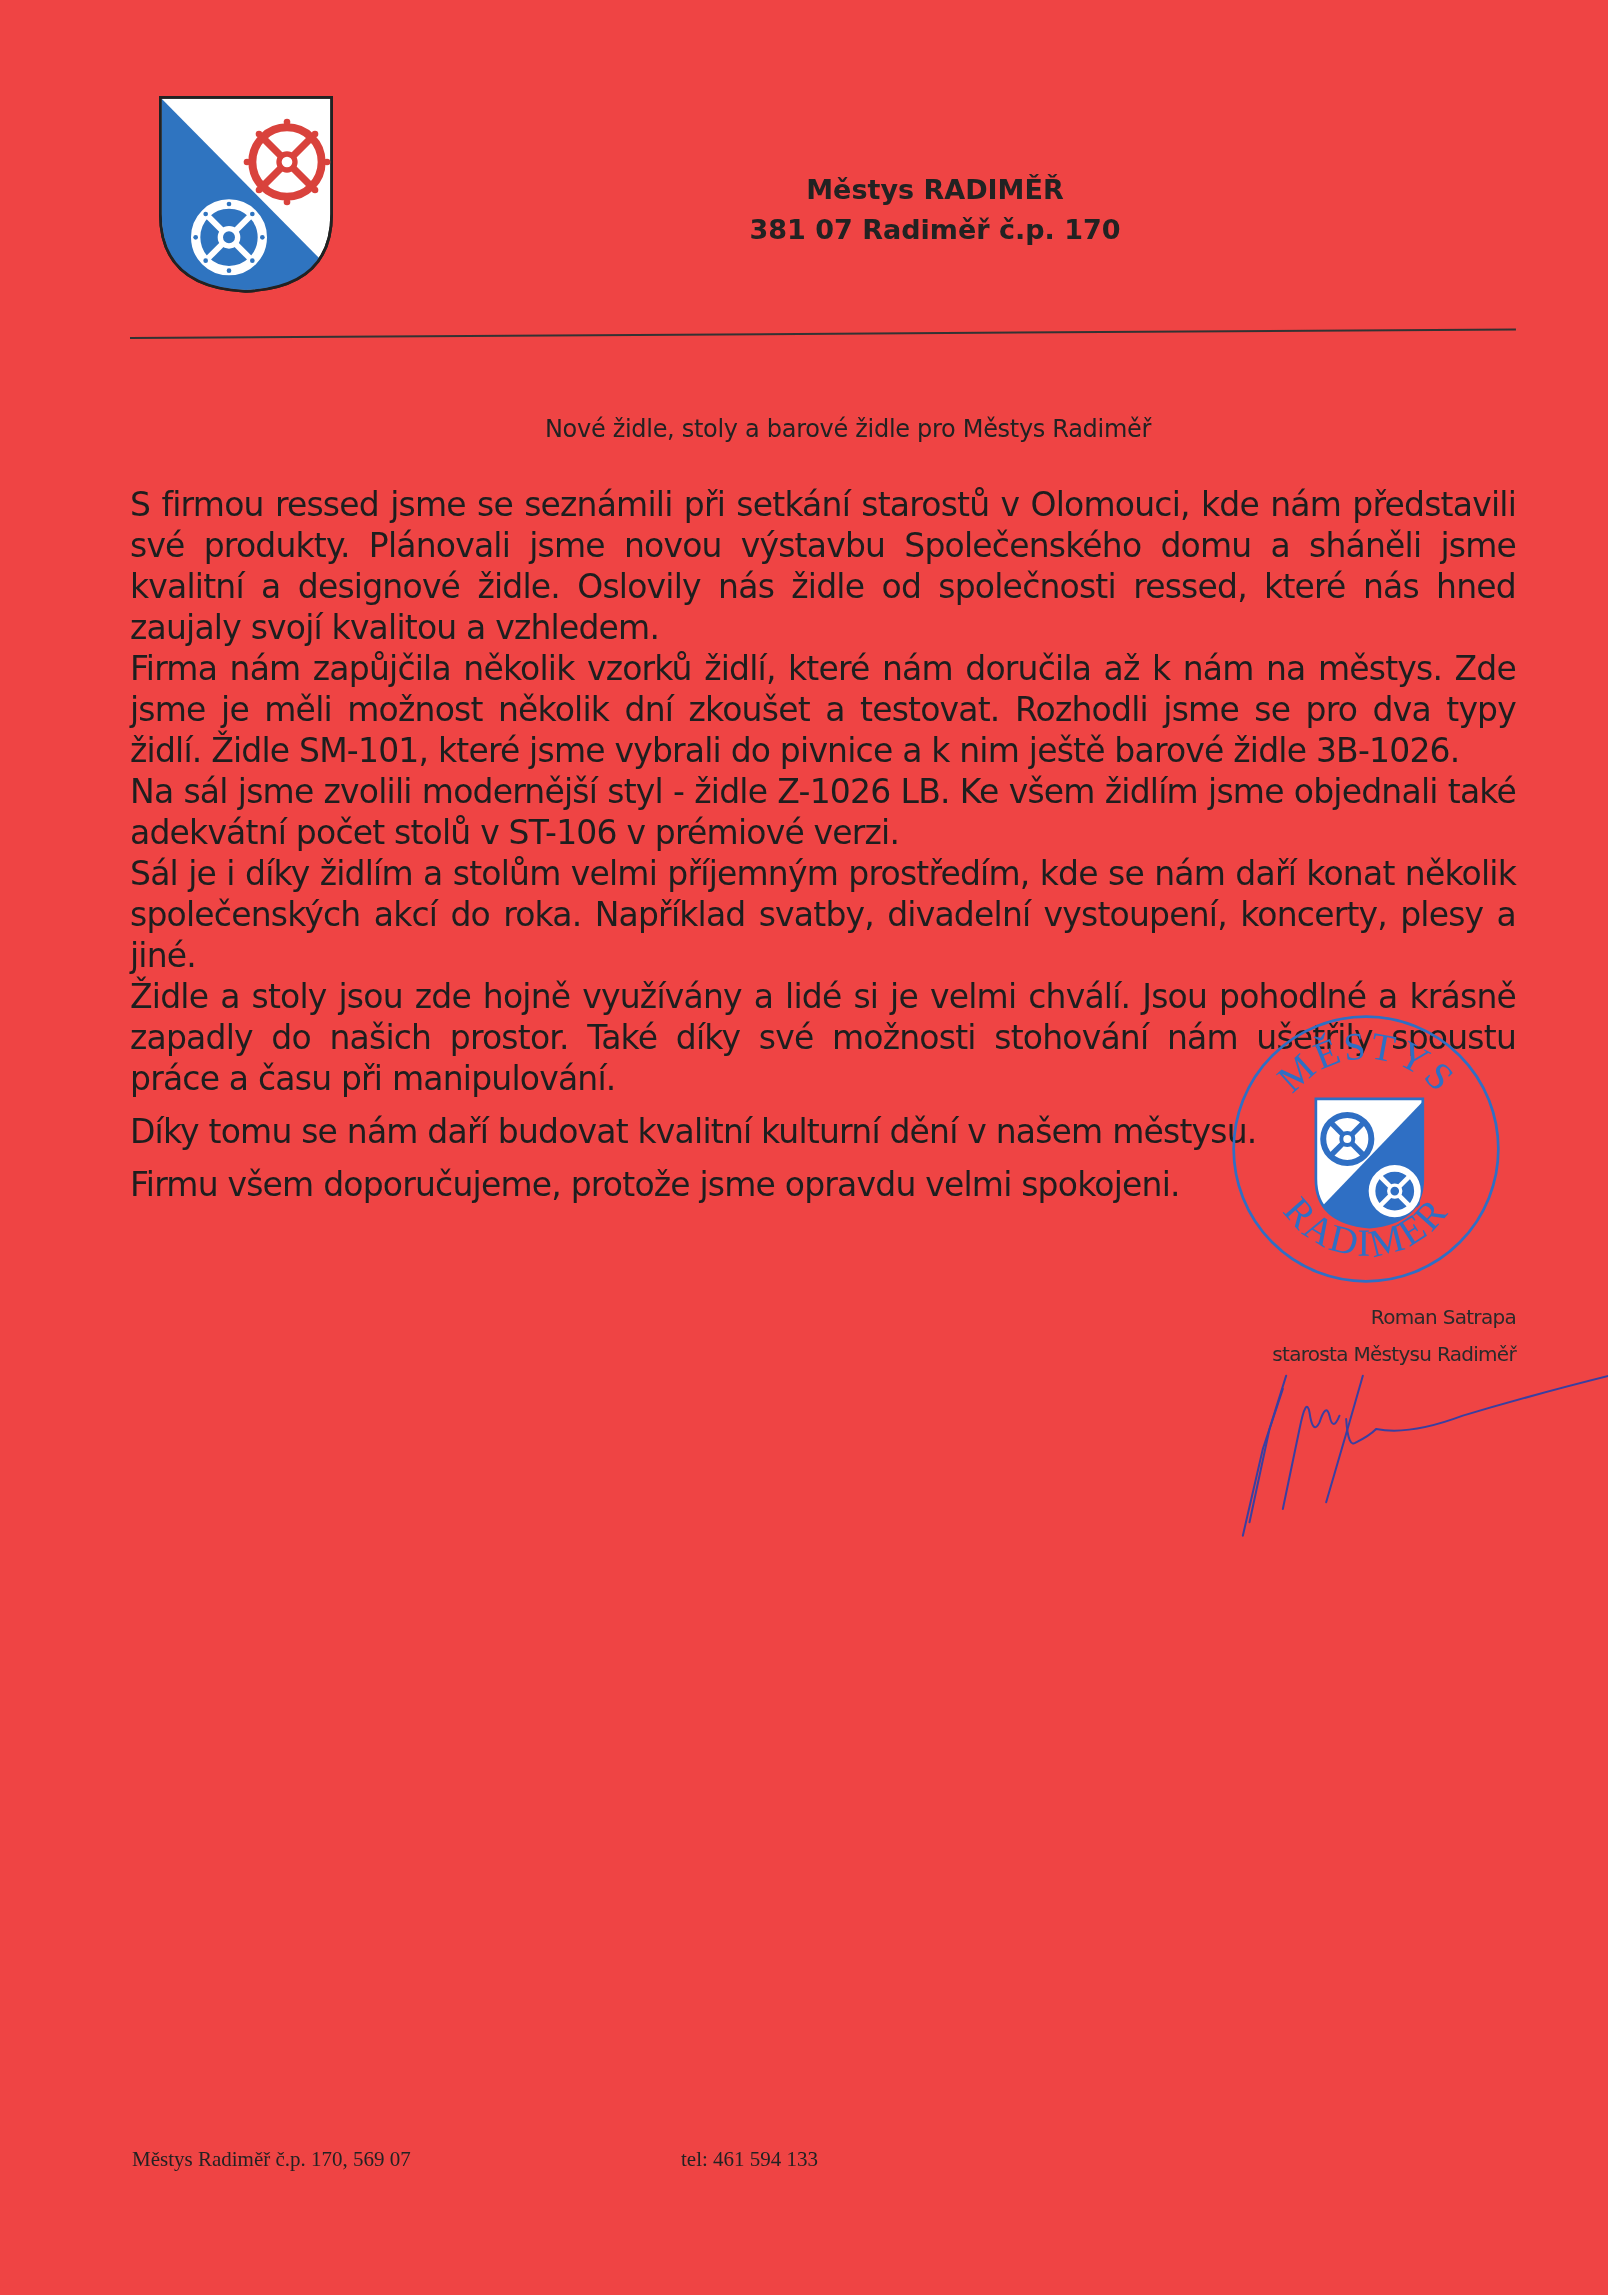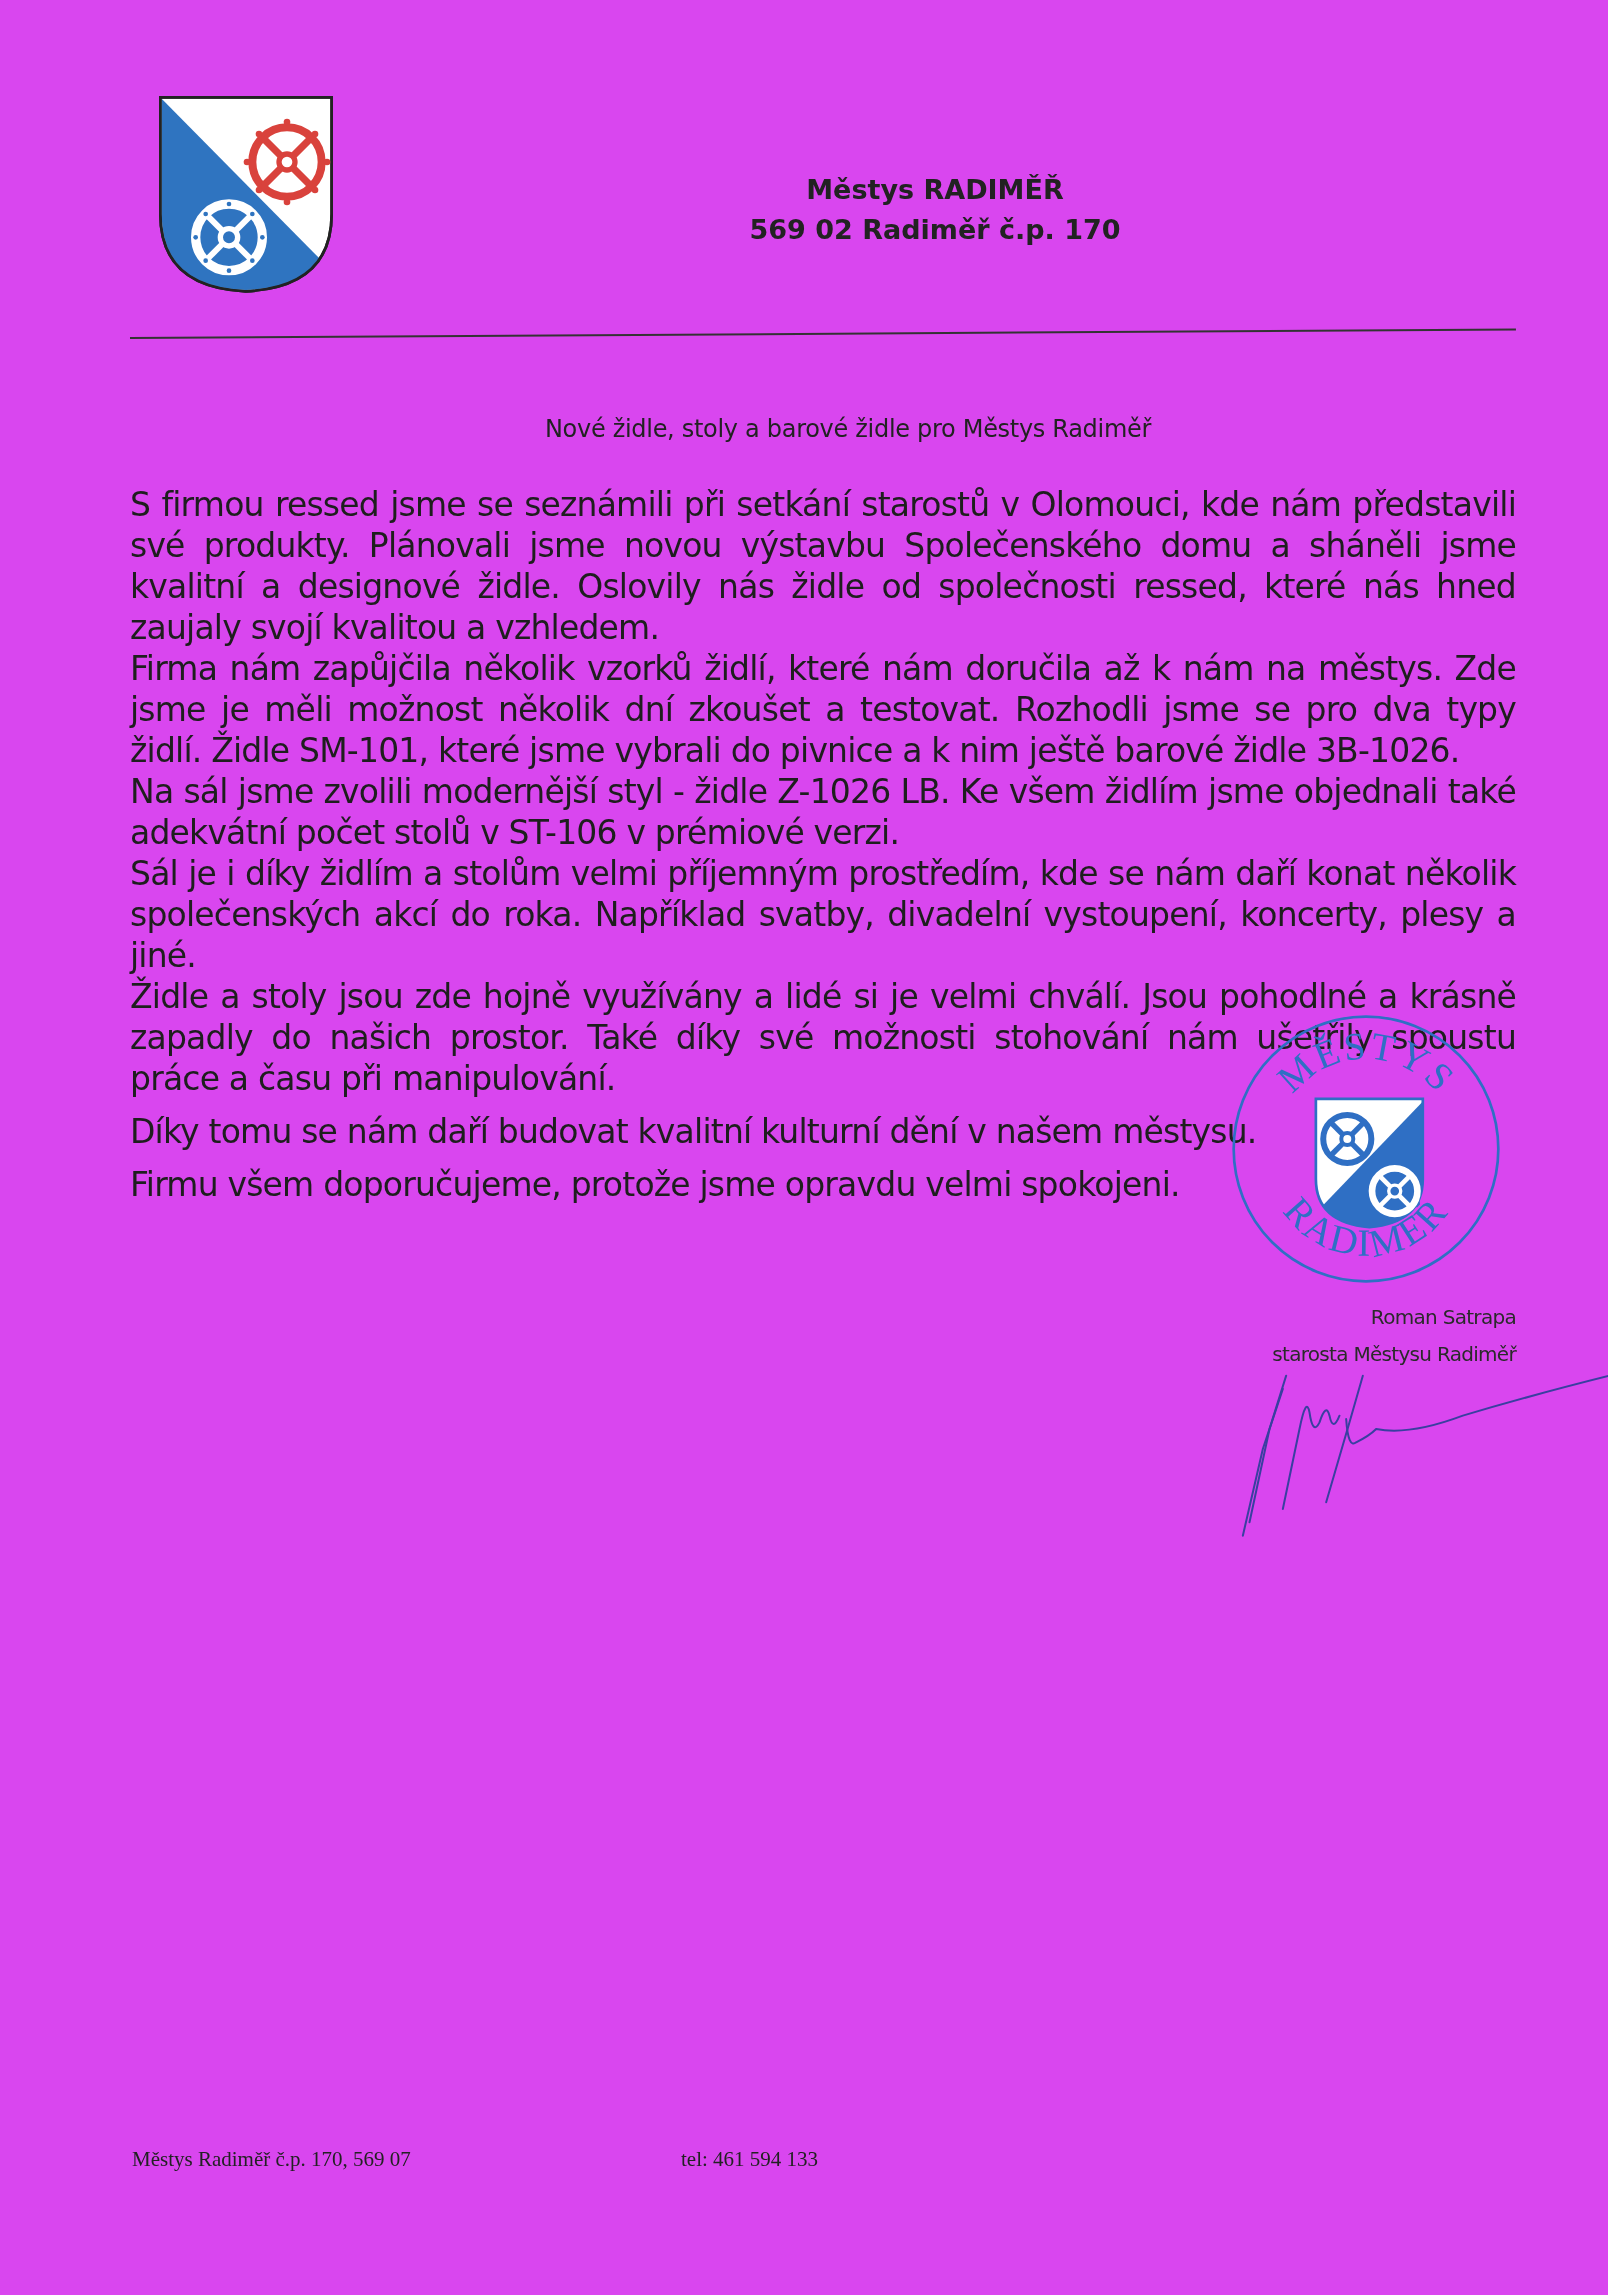--- a/index.html
+++ b/index.html
@@ -1,17 +1,17 @@
 <!DOCTYPE html>
 <html style="font-size:10.7px"><head>
 <meta charset="utf-8">
 <style>
   html, body { margin: 0; padding: 0; background: #ffffff; }
   body { width: 1609px; height: 2295px; position: relative; overflow: hidden; color: #1c1c1c; }
-  .page { position: absolute; left: 0; top: 0; width: 1609px; height: 2295px; background: #d946ef; }
+  .page { position: absolute; left: 0; top: 0; width: 1609px; height: 2295px; background: #ef4444; }
   .coat { position: absolute; left: 157px; top: 94px; width: 180px; height: 200px; }
   .header-title { position: absolute; left: 668px; top: 170px; width: 534px; text-align: center;
     font-family: "DejaVu Sans", sans-serif; font-weight: bold; font-size: 27px; line-height: 40px; color: #222; }
   .rule { position: absolute; left: 130px; top: 337px; width: 1386px; height: 2px; background: #333;
     transform: rotate(-0.35deg); transform-origin: left center; }
   .doc-title { position: absolute; left: 414px; top: 415px; width: 868px; text-align: center;
     font-family: "DejaVu Sans", sans-serif; font-weight: normal; font-size: 24px; color: #222; letter-spacing: -0.3px; }
   .body-text { position: absolute; left: 130px; top: 484px; width: 1386px;
     font-family: "DejaVu Sans", sans-serif; font-size: 33px; line-height: 41px; color: #1e1e1e; letter-spacing: -0.8px; }
   .body-text p { margin: 0; text-align: justify; }
@@ -71,21 +71,21 @@
         <circle cx="35" cy="-35" r="3.5"></circle>
           <circle cx="-35" cy="-35" r="3.5"></circle>
         <circle cx="35" cy="35" r="3.5"></circle>
           <circle cx="-35" cy="35" r="3.5"></circle>
       </g>
     </g>
   </svg>
 
   <div class="header-title">
     <div>Městys RADIMĚŘ</div>
-    <div>569 02 Radiměř č.p. 170</div>
+    <div>381 07 Radiměř č.p. 170</div>
   </div>
 
   <div class="rule"></div>
 
   <div class="doc-title">Nové židle, stoly a barové židle pro Městys Radiměř</div>
 
   <div class="body-text">
     <p>S firmou ressed jsme se seznámili při setkání starostů v Olomouci, kde nám představili své produkty. Plánovali jsme novou výstavbu Společenského domu a sháněli jsme kvalitní a designové židle. Oslovily nás židle od společnosti ressed, které nás hned zaujaly svojí kvalitou a vzhledem.</p>
     <p>Firma nám zapůjčila několik vzorků židlí, které nám doručila až k nám na městys. Zde jsme je měli možnost několik dní zkoušet a testovat. Rozhodli jsme se pro dva typy židlí. Židle SM-101, které jsme vybrali do pivnice a k nim ještě barové židle 3B-1026.</p>
     <p>Na sál jsme zvolili modernější styl - židle Z-1026 LB. Ke všem židlím jsme objednali také adekvátní počet stolů v ST-106 v prémiové verzi.</p>

